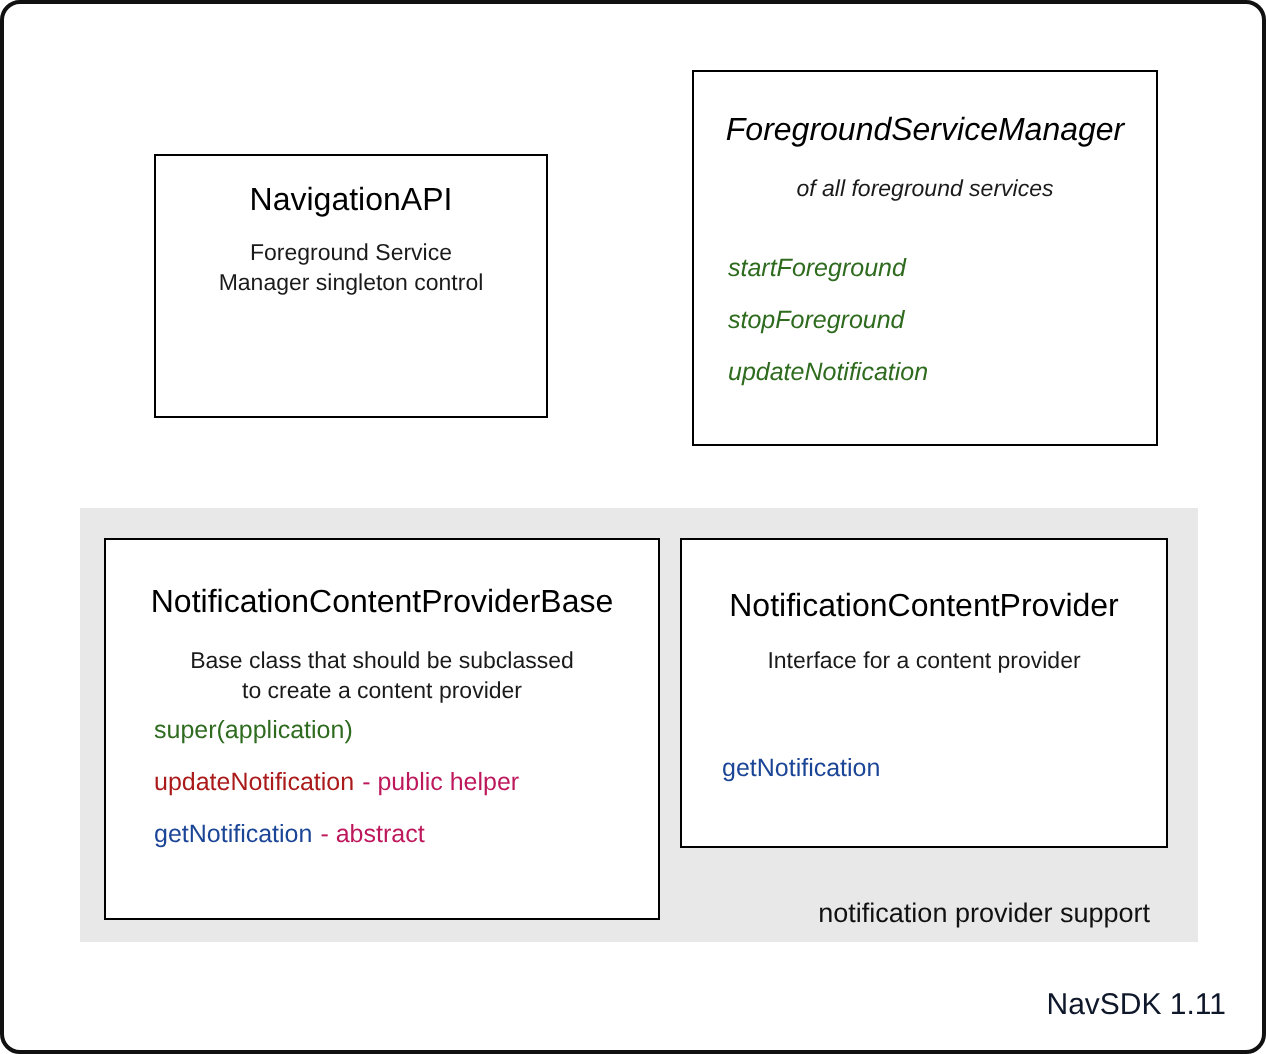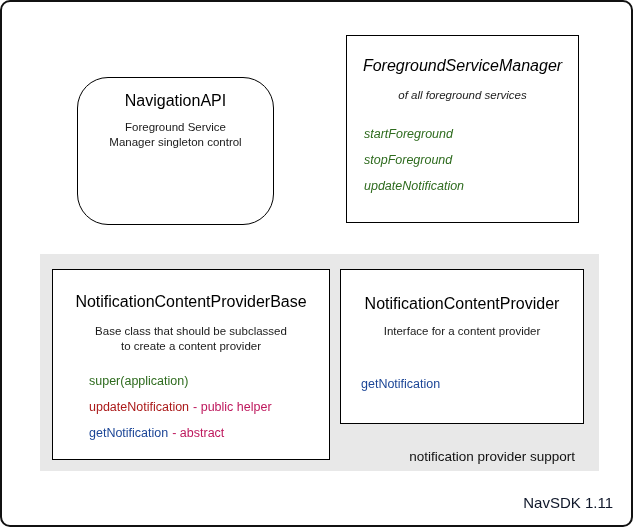--- a/index.html
+++ b/index.html
@@ -33,21 +33,21 @@
     font-size: 13.5px;
     color: #111111;
     white-space: nowrap;
   }
   .box {
     position: absolute;
     box-sizing: border-box;
     background: #ffffff;
     border: 1.5px solid #000000;
   }
-  .box.b1 { left: 75px;  top: 75px;  width: 197px; height: 148px; border-radius: 31px; }
+  .box.b1 { left: 75px;  top: 75px;  width: 197px; height: 132px; }
   .box.b2 { left: 344px; top: 33px;  width: 233px; height: 188px; font-style: italic; }
   .box.b3 { left: 50px;  top: 267px; width: 278px; height: 191px; }
   .box.b4 { left: 338px; top: 267px; width: 244px; height: 155px; }
 
   .box-title {
     text-align: center;
     font-size: 16px;
     line-height: 20px;
     color: #000000;
     white-space: nowrap;
@@ -64,21 +64,21 @@
     color: #1a1a1a;
   }
   .b1 .box-sub { margin-top: 9px; }
   .b2 .box-sub { margin-top: 12px; }
   .b3 .box-sub { margin-top: 12px; }
   .b4 .box-sub { margin-top: 10px; }
 
   .methods { font-size: 12.5px; line-height: 14px; }
   .b1 .methods { margin-top: 21px; padding-left: 15px; }
   .b2 .methods { margin-top: 24px; padding-left: 17px; }
-  .b3 .methods { margin-top: 20px; padding-left: 36px; }
+  .b3 .methods { margin-top: 4px; padding-left: 24px; }
   .b4 .methods { margin-top: 38px; padding-left: 20px; }
   .method { margin-bottom: 12px; white-space: nowrap; }
 
   .m.green { color: #2e6b1e; }
   .m.red   { color: #ab1a1a; }
   .m.blue  { color: #1b4596; }
   .annot   { color: #be185d; margin-left: 4px; }
 
   .caption {
     position: absolute;

